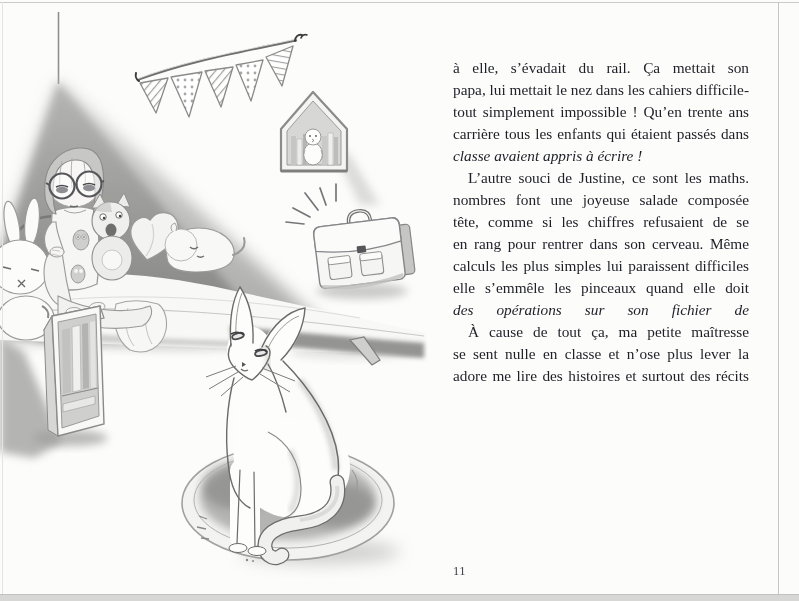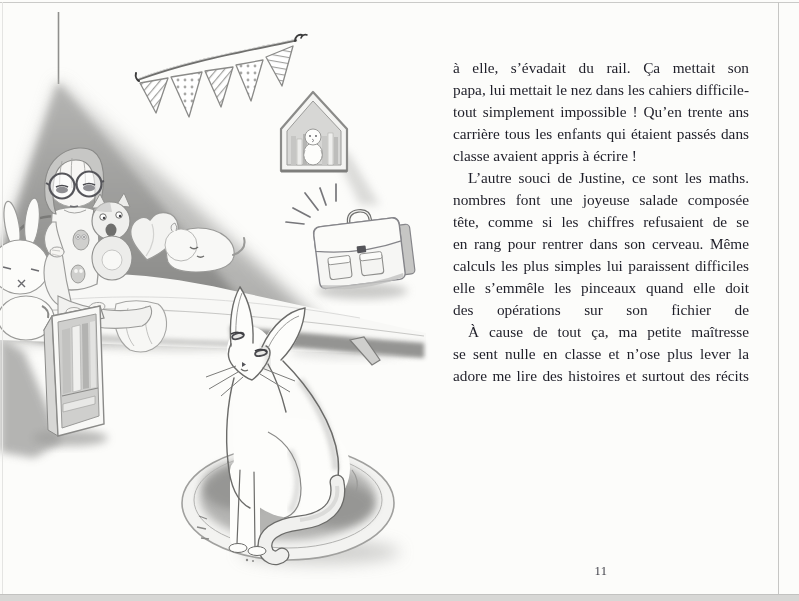--- a/index.html
+++ b/index.html
@@ -6,23 +6,23 @@
   .screen{position:relative;width:799px;height:601px;background:#fcfcfa;overflow:hidden;
           font-family:"Liberation Serif", serif;}
   .frame-top{position:absolute;left:0;top:2px;width:799px;height:1px;background:#cacac8;}
   .frame-left{position:absolute;left:2px;top:2px;width:1px;height:592px;background:#e4e4e2;}
   .frame-right{position:absolute;left:778px;top:2px;width:1px;height:592px;background:#c6c6c4;}
   .frame-bottom{position:absolute;left:0;top:594px;width:799px;height:7px;background:#d7d7d5;border-top:1px solid #c2c2c0;box-sizing:border-box;}
   .illustration{position:absolute;left:0;top:0;width:440px;height:601px;}
   .textcol{position:absolute;left:453px;top:57px;width:296px;color:#1e1e28;
            font-size:15.3px;line-height:22px;}
   .line{text-align:justify;text-align-last:justify;height:22px;overflow:hidden;}
-  .line.last{text-align-last:left;}
+  .line.last{text-align-last:left;font-style:italic;}
   .line.indent{text-indent:15px;}
-  .pagenum{position:absolute;left:453px;top:564px;width:296px;text-align:center;
+  .pagenum{position:absolute;left:453px;top:564px;width:296px;text-align:left;
            font-size:12.5px;color:#3f3f47;letter-spacing:.5px;}
 </style>
 </head>
 <body>
 
 <div class="screen">
 
   <svg class="illustration" viewBox="0 0 440 601" xmlns="http://www.w3.org/2000/svg">
     <defs>
       <filter id="f2" x="-40%" y="-40%" width="180%" height="180%">

